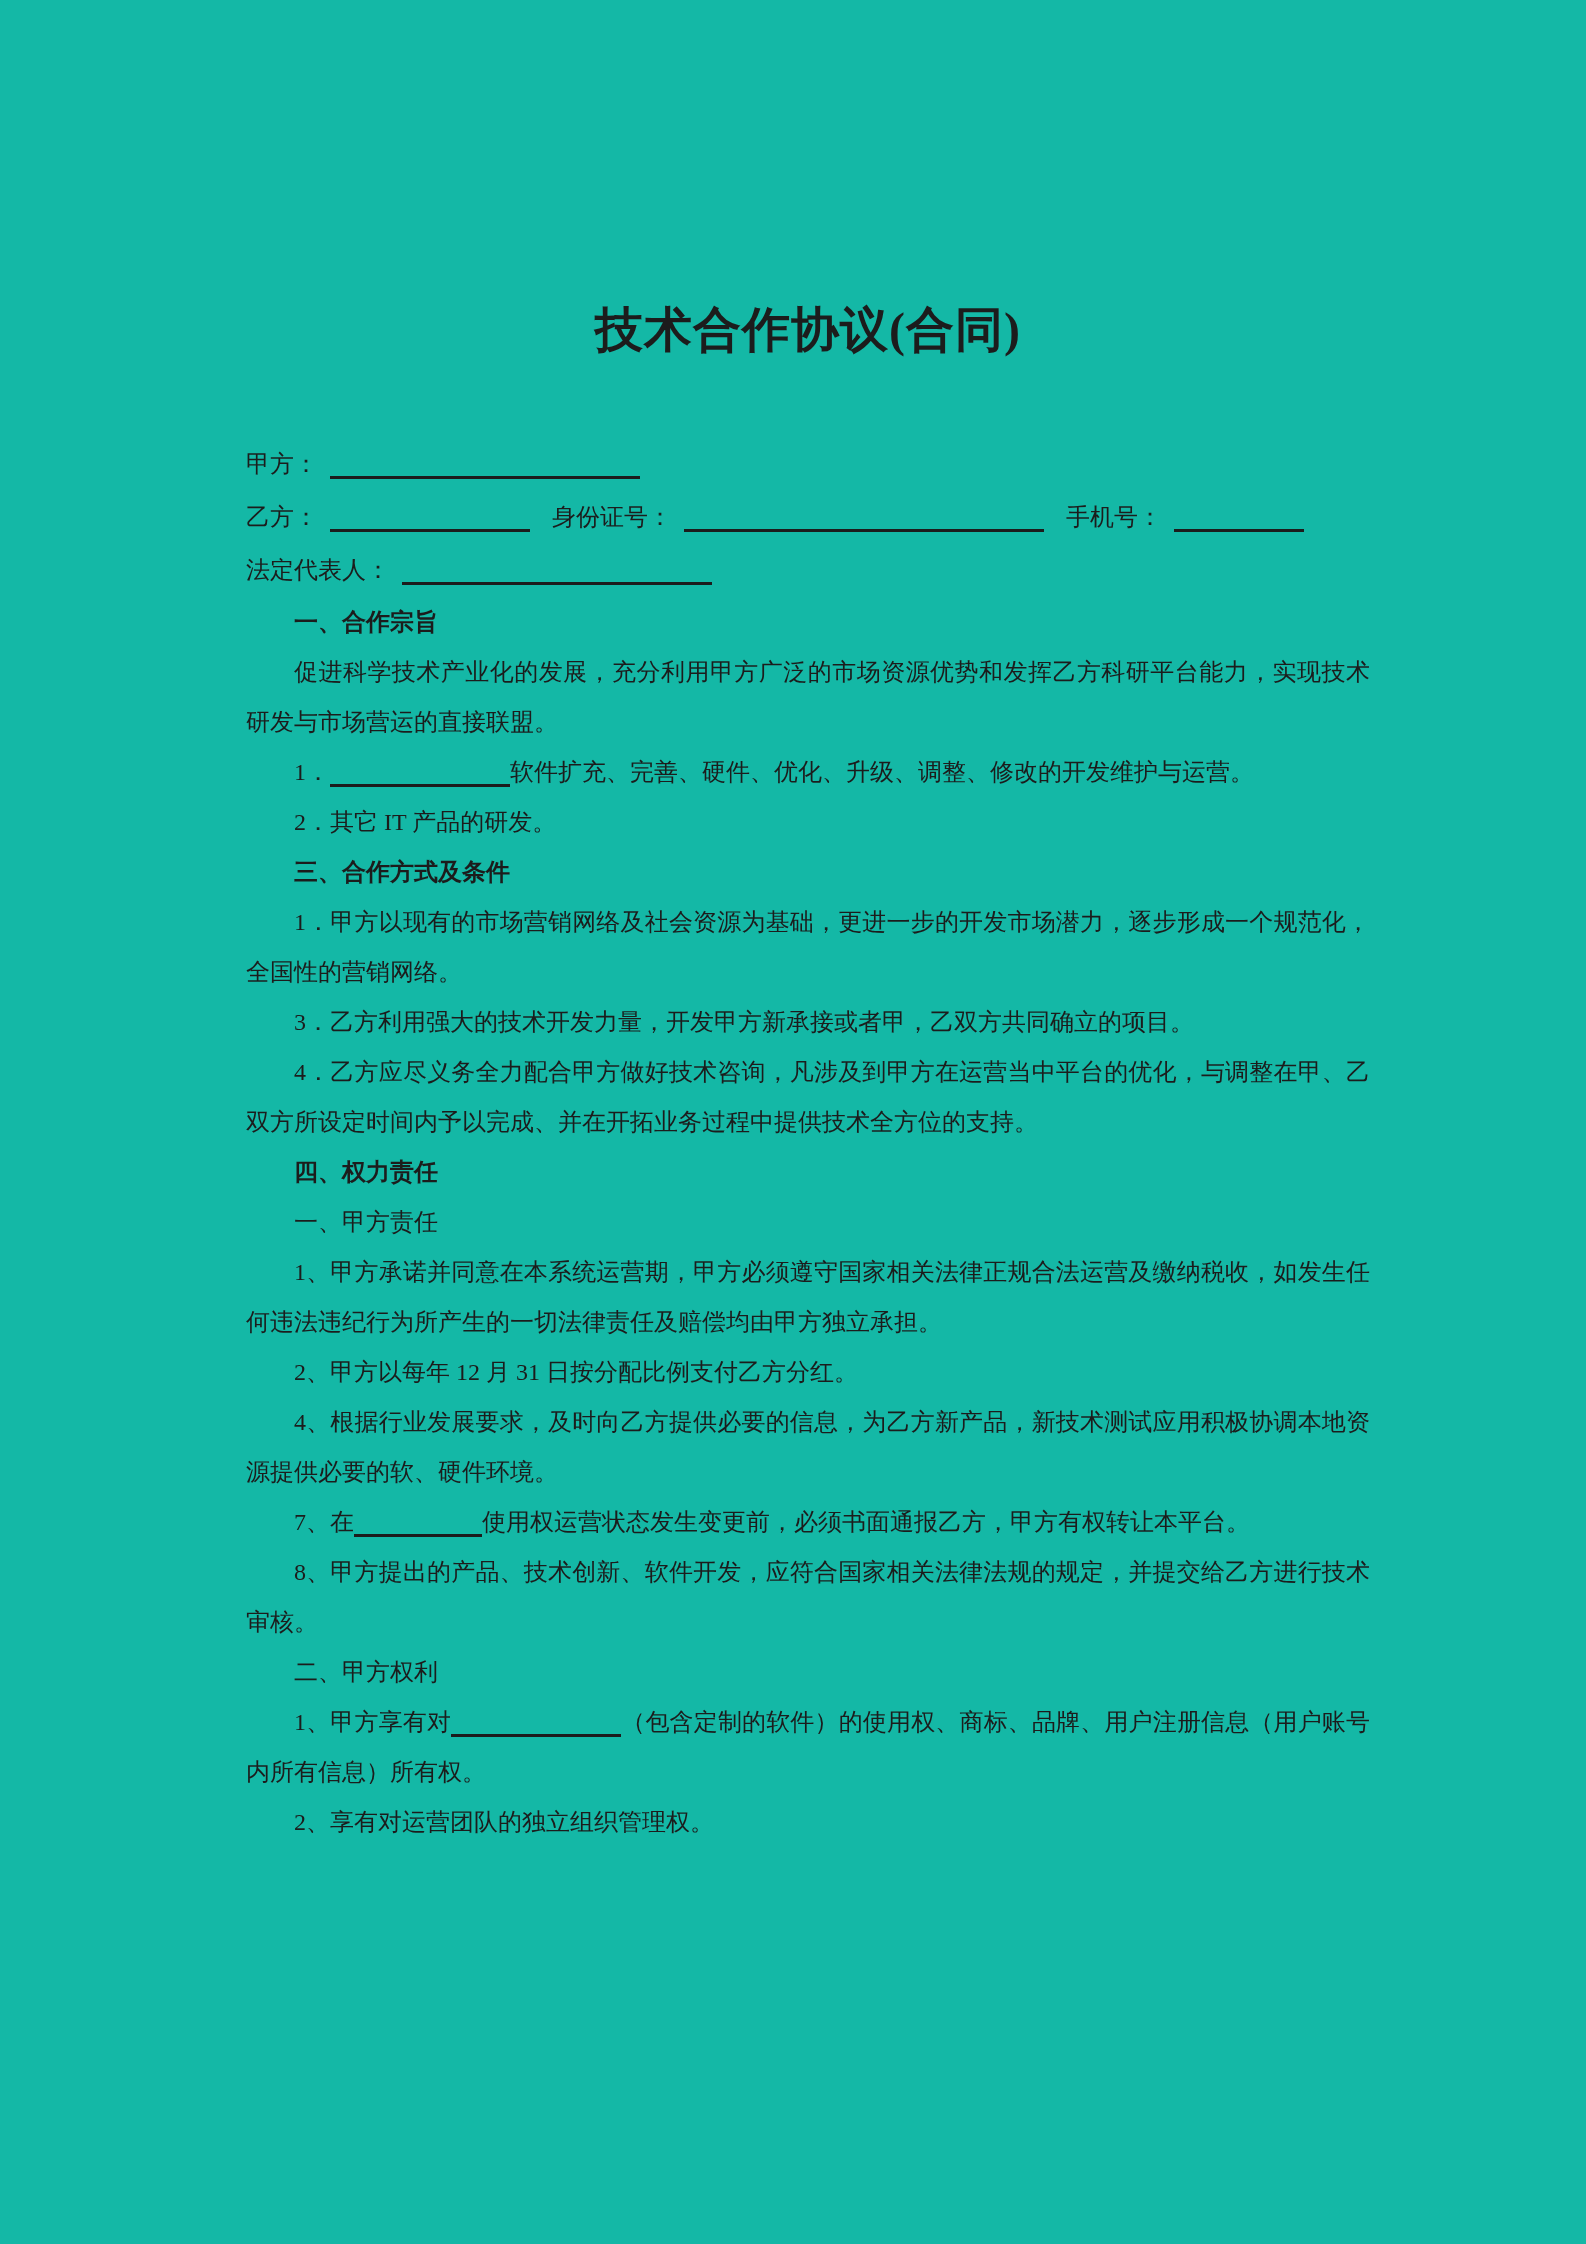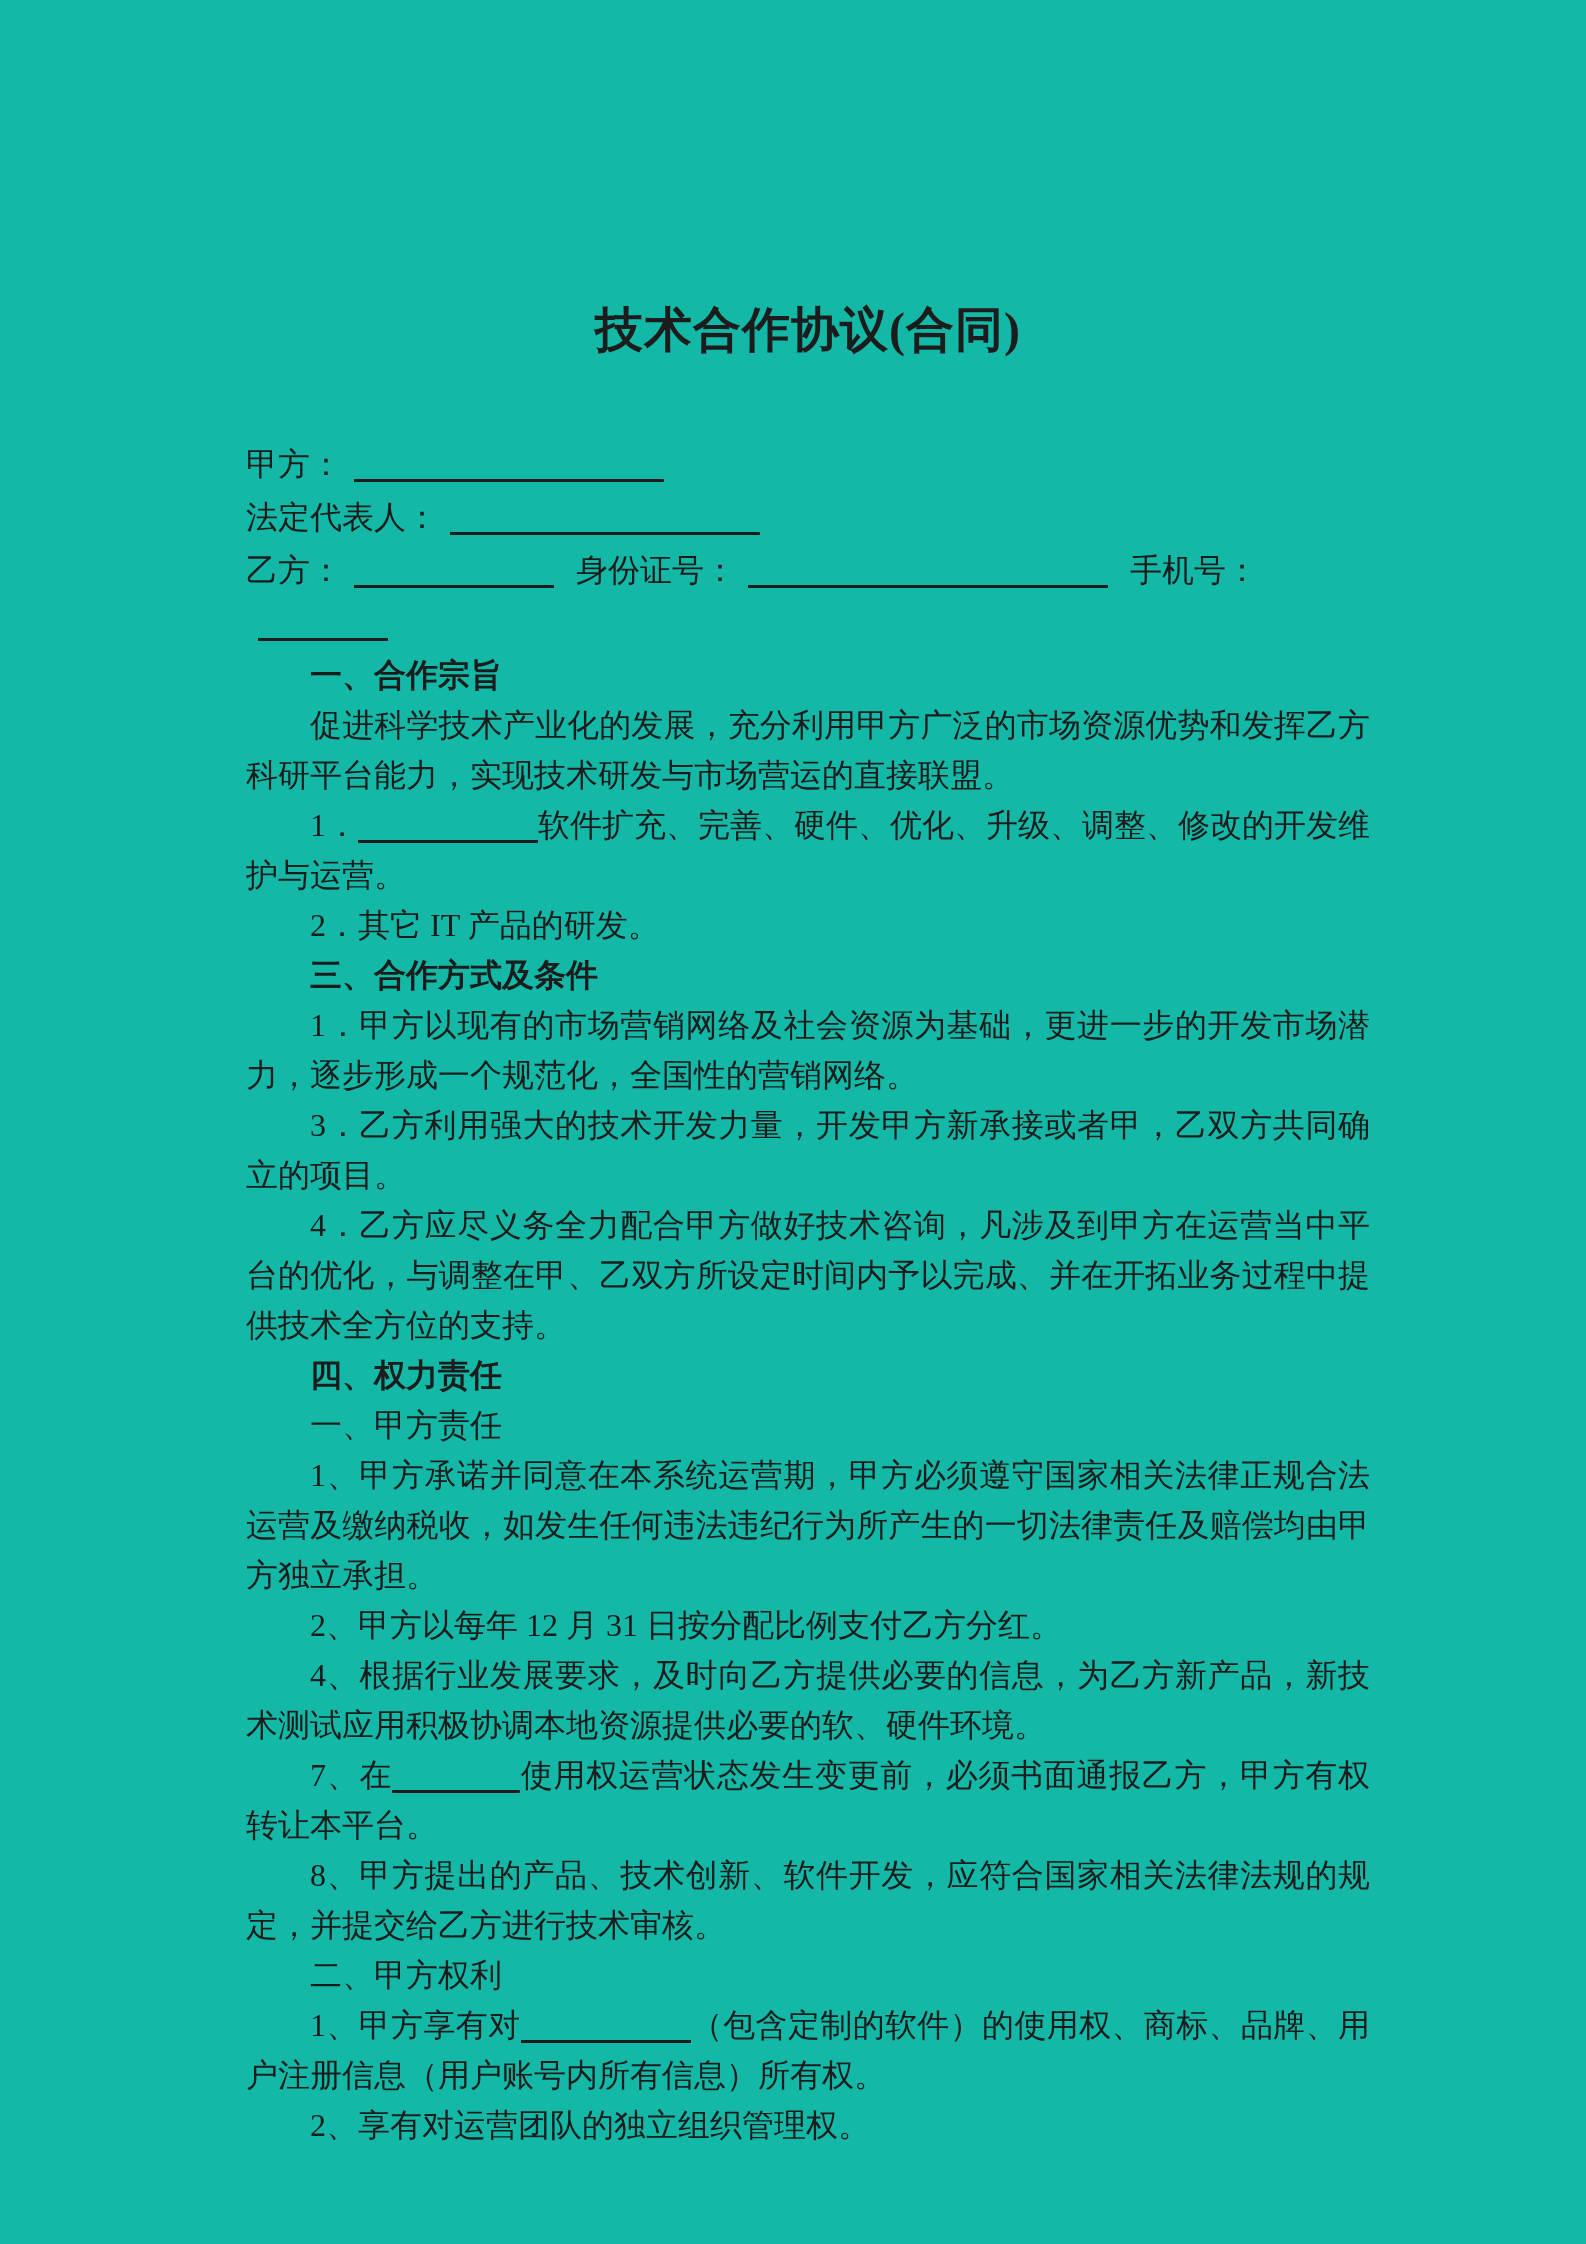--- a/index.html
+++ b/index.html
@@ -22,21 +22,21 @@
   .doc-title {
     margin: 0 0 78px 0;
     text-align: center;
     font-size: 48px;
     font-weight: bold;
     line-height: 1.25;
     letter-spacing: 1px;
   }
   .p {
     margin: 0;
-    font-size: 32px;
+    font-size: 24px;
     line-height: 50px;
     text-align: justify;
     text-indent: 2em;
     word-break: break-all;
   }
   .p-field {
     text-indent: 0;
     text-align: left;
     line-height: 53px;
   }
@@ -63,22 +63,22 @@
     white-space: pre-wrap;
   }
 </style>
 </head>
 <body>
 
 <div class="page">
   <h1 class="doc-title">技术合作协议(合同)</h1>
   <div>
       <p class="p p-field"><span class="seg">甲方：</span><span class="blank" style="width: 310px;"></span></p>
+      <p class="p p-field"><span class="seg">乙方：</span><span class="blank" style="width: 200px;"></span><span class="seg">身份证号：</span><span class="blank" style="width: 360px;"></span><span class="seg">手机号：</span><span class="blank" style="width: 130px;"></span></p>
       <p class="p p-field"><span class="seg">法定代表人：</span><span class="blank" style="width: 310px;"></span></p>
-      <p class="p p-field"><span class="seg">乙方：</span><span class="blank" style="width: 200px;"></span><span class="seg">身份证号：</span><span class="blank" style="width: 360px;"></span><span class="seg">手机号：</span><span class="blank" style="width: 130px;"></span></p>
       <p class="p p-heading"><span class="seg">一、合作宗旨</span></p>
       <p class="p p-body"><span class="seg">促进科学技术产业化的发展，充分利用甲方广泛的市场资源优势和发挥乙方科研平台能力，实现技术研发与市场营运的直接联盟。</span></p>
       <p class="p p-body"><span class="seg">1．</span><span class="blank" style="width: 180px;"></span><span class="seg">软件扩充、完善、硬件、优化、升级、调整、修改的开发维护与运营。</span></p>
       <p class="p p-body"><span class="seg">2．其它 IT 产品的研发。</span></p>
       <p class="p p-heading"><span class="seg">三、合作方式及条件</span></p>
       <p class="p p-body"><span class="seg">1．甲方以现有的市场营销网络及社会资源为基础，更进一步的开发市场潜力，逐步形成一个规范化，全国性的营销网络。</span></p>
       <p class="p p-body"><span class="seg">3．乙方利用强大的技术开发力量，开发甲方新承接或者甲，乙双方共同确立的项目。</span></p>
       <p class="p p-body"><span class="seg">4．乙方应尽义务全力配合甲方做好技术咨询，凡涉及到甲方在运营当中平台的优化，与调整在甲、乙双方所设定时间内予以完成、并在开拓业务过程中提供技术全方位的支持。</span></p>
       <p class="p p-heading"><span class="seg">四、权力责任</span></p>
       <p class="p p-body"><span class="seg">一、甲方责任</span></p>

